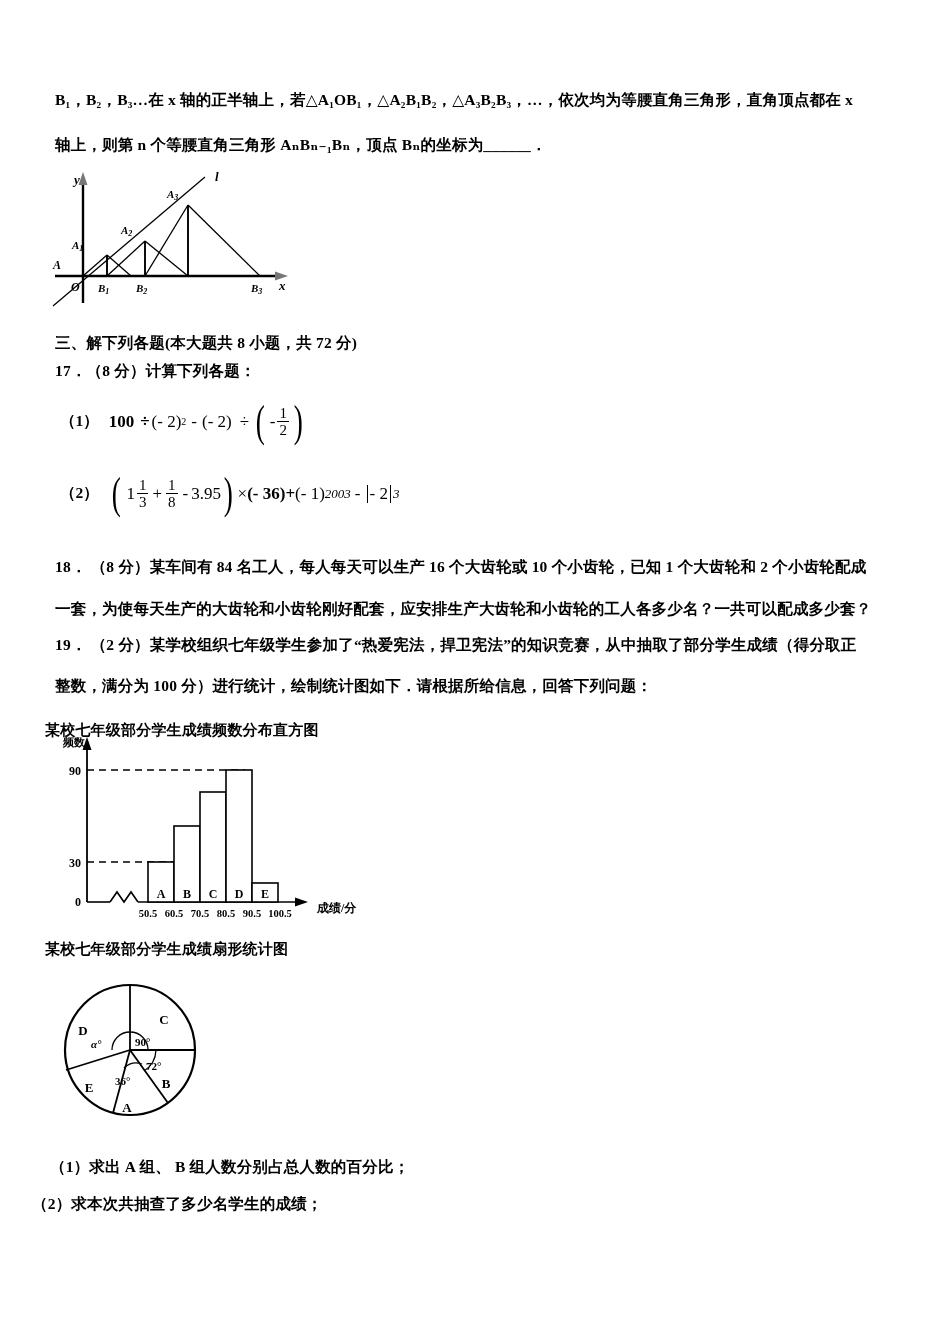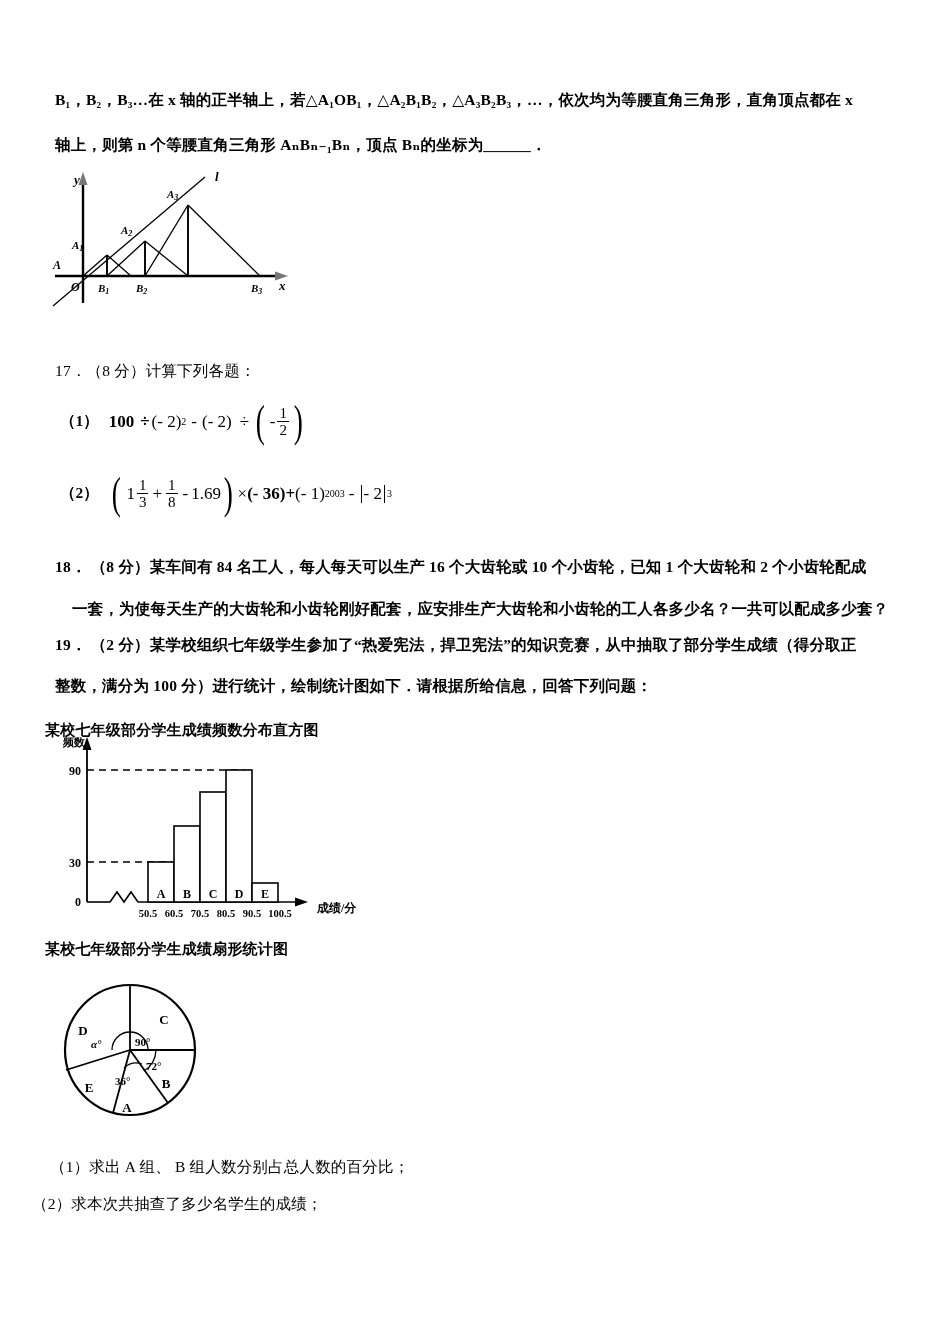--- a/index.html
+++ b/index.html
@@ -2,33 +2,33 @@
 <html><head>
 <meta charset="utf-8">
 <style>
   html,body{margin:0;padding:0;background:#fff;}
   body{width:950px;height:1344px;position:relative;
        font-family:"Liberation Serif","DejaVu Serif",serif;color:#000;}
   .page{position:absolute;inset:0;}
   .txt{position:absolute;font-weight:bold;letter-spacing:.2px;}
   .q-line{font-size:15.5px;line-height:1.5;}
   .sec-head{font-size:15.5px;font-weight:bold;}
-  .sub-q{font-size:15.5px;font-weight:normal;}
+  .sub-q{font-size:15.5px;font-weight:bold;}
   .fig-title{font-size:15px;font-weight:bold;}
   
   .mathrow{position:absolute;font-size:17px;font-family:"Liberation Serif",serif;
            display:flex;align-items:center;white-space:nowrap;}
   .mlabel{font-weight:bold;font-size:15.5px;margin-right:10px;}
   .bold{font-weight:bold;font-family:Liberation Serif, serif;}
   .frac{display:inline-flex;flex-direction:column;align-items:center;
         vertical-align:middle;margin:0 2px;font-size:15px;line-height:1.08;}
   .frac .num{padding:0 2px;}
   .frac .den{border-top:1.3px solid #000;padding:0 2px;}
   .sup{font-size:10px;vertical-align:super;}
-  .sup-sm{font-size:10px;vertical-align:super;}
+  .sup-sm{font-size:13px;vertical-align:super;font-style:italic;}
   .paren{display:inline-flex;align-items:center;font-size:34px;
          font-weight:300;line-height:0;transform:scaleX(.62);}
   .paren-tall{font-size:44px;}
   .absbar{display:inline-block;width:1px;background:#000;height:18px;
           vertical-align:middle;margin:0 2px;}
   
   .figbox{position:absolute;}
   svg{display:block;overflow:visible;}
   .stroke{stroke:#000;fill:none;}
   .fillw{fill:#fff;stroke:#000;}
@@ -82,20 +82,21 @@
       <text class="lbl" x="8" y="106" font-size="12" font-style="italic">A</text>
       <text class="lbl" x="27" y="86" font-size="11" font-style="italic">A<tspan font-size="8" dy="2">1</tspan></text>
       <text class="lbl" x="76" y="71" font-size="11" font-style="italic">A<tspan font-size="8" dy="2">2</tspan></text>
       <text class="lbl" x="122" y="35" font-size="11" font-style="italic">A<tspan font-size="8" dy="2">3</tspan></text>
       <text class="lbl" x="53" y="129" font-size="11" font-style="italic">B<tspan font-size="8" dy="2">1</tspan></text>
       <text class="lbl" x="91" y="129" font-size="11" font-style="italic">B<tspan font-size="8" dy="2">2</tspan></text>
       <text class="lbl" x="206" y="129" font-size="11" font-style="italic">B<tspan font-size="8" dy="2">3</tspan></text>
     </svg>
   </div>
 
+  <div class="txt sec-head" style="left:55px;top:333px;">三、解下列各题(本大题共 8 小题，共 72 分)</div>
 
   <div class="txt sub-q" style="left:55px;top:361px;">17．（8 分）计算下列各题：</div>
 
   <div class="mathrow" style="left:60px;top:405px;">
     <span class="mlabel">（1）</span>
     <span class="bold">100</span>
     <span class="bold" style="margin:0 2px 0 6px;">÷</span>
     <span>(- 2)</span>
     <span class="sup">2</span>
     <span style="margin:0 5px;">-</span>
@@ -117,36 +118,36 @@
     <span class="frac">
       <span class="num">1</span>
       <span class="den">3</span>
     </span>
     <span style="margin:0 2px;">+</span>
     <span class="frac">
       <span class="num">1</span>
       <span class="den">8</span>
     </span>
     <span style="margin:0 3px;">-</span>
-    <span>1.69</span>
+    <span>3.95</span>
     <span class="paren paren-tall">)</span>
     <span style="margin-left:2px;">×</span>
     <span class="bold">(- 36)</span>
     <span class="bold">+</span>
     <span>(- 1)</span>
     <span class="sup-sm">2003</span>
     <span style="margin:0 4px;">-</span>
     <span class="absbar"></span>
     <span>- 2</span>
     <span class="absbar"></span>
     <span class="sup-sm">3</span>
   </div>
 
   <div class="txt q-line" style="left:55px;top:555px;width:870px;">18． （8 分）某车间有 84 名工人，每人每天可以生产 16 个大齿轮或 10 个小齿轮，已知 1 个大齿轮和 2 个小齿轮配成</div>
-  <div class="txt q-line" style="left:72px;top:597px;width:870px;">一套，为使每天生产的大齿轮和小齿轮刚好配套，应安排生产大齿轮和小齿轮的工人各多少名？一共可以配成多少套？</div>
+  <div class="txt q-line" style="left:55px;top:597px;width:870px;">一套，为使每天生产的大齿轮和小齿轮刚好配套，应安排生产大齿轮和小齿轮的工人各多少名？一共可以配成多少套？</div>
 
   <div class="txt q-line" style="left:55px;top:633px;width:870px;">19． （2 分）某学校组织七年级学生参加了“热爱宪法，捍卫宪法”的知识竞赛，从中抽取了部分学生成绩（得分取正</div>
   <div class="txt q-line" style="left:55px;top:674px;width:870px;">整数，满分为 100 分）进行统计，绘制统计图如下．请根据所给信息，回答下列问题：</div>
 
   <div class="txt fig-title" style="left:45px;top:713px;margin-top:8px;">某校七年级部分学生成绩频数分布直方图</div>
 
   <div class="figbox" style="left:55px;top:730px;width:320px;height:195px;">
     <svg width="320" height="195" viewBox="0 0 320 195">
 
       <g>

